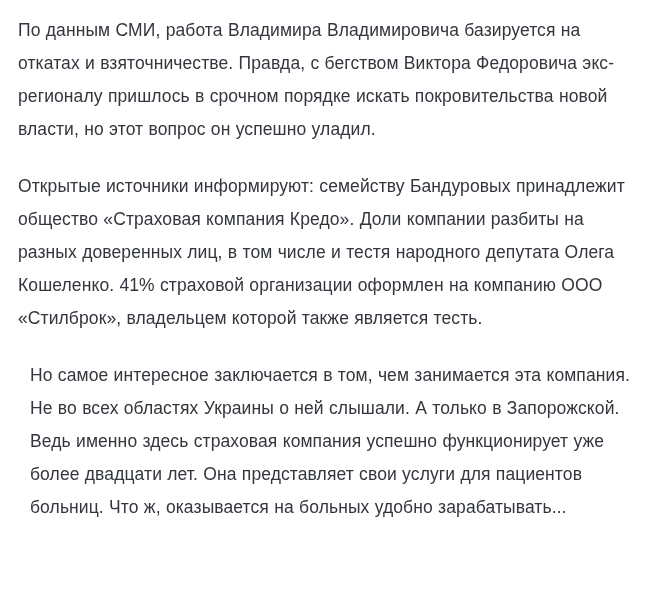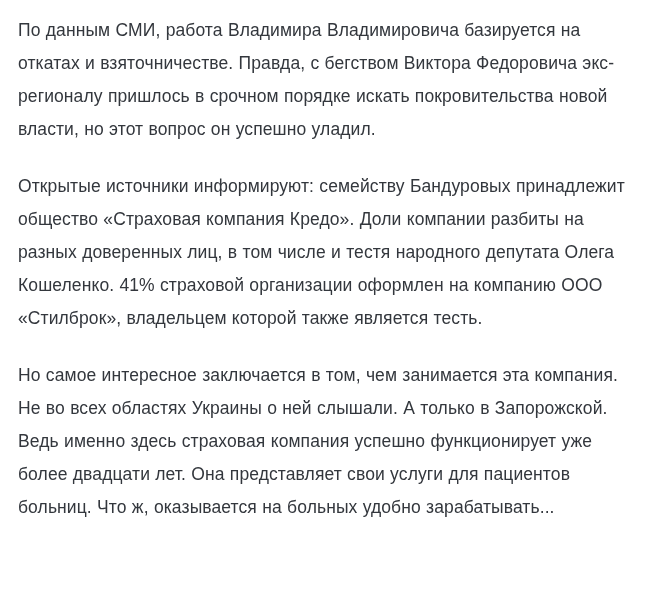--- a/index.html
+++ b/index.html
@@ -22,20 +22,21 @@
     margin: 0 0 24px 0;
     font-size: 17.5px;
     line-height: 33px;
     color: #33373d;
     text-align: left;
     letter-spacing: 0.1px;
     word-spacing: 0.3px;
   }
   .para:last-child {
     margin-bottom: 0;
+    margin-left: 12px;
   }
 </style>
 </head>
 <body>
 
 <div class="article">
   <p class="para">По данным СМИ, работа Владимира Владимировича базируется на откатах и взяточничестве. Правда, с бегством Виктора Федоровича экс-регионалу пришлось в срочном порядке искать покровительства новой власти, но этот вопрос он успешно уладил.</p>
   <p class="para">Открытые источники информируют: семейству Бандуровых принадлежит общество «Страховая компания Кредо». Доли компании разбиты на разных доверенных лиц, в том числе и тестя народного депутата Олега Кошеленко. 41% страховой организации оформлен на компанию ООО «Стилброк», владельцем которой также является тесть.</p>
   <p class="para">Но самое интересное заключается в том, чем занимается эта компания. Не во всех областях Украины о ней слышали. А только в Запорожской. Ведь именно здесь страховая компания успешно функционирует уже более двадцати лет. Она представляет свои услуги для пациентов больниц. Что ж, оказывается на больных удобно зарабатывать...</p>
 </div>

